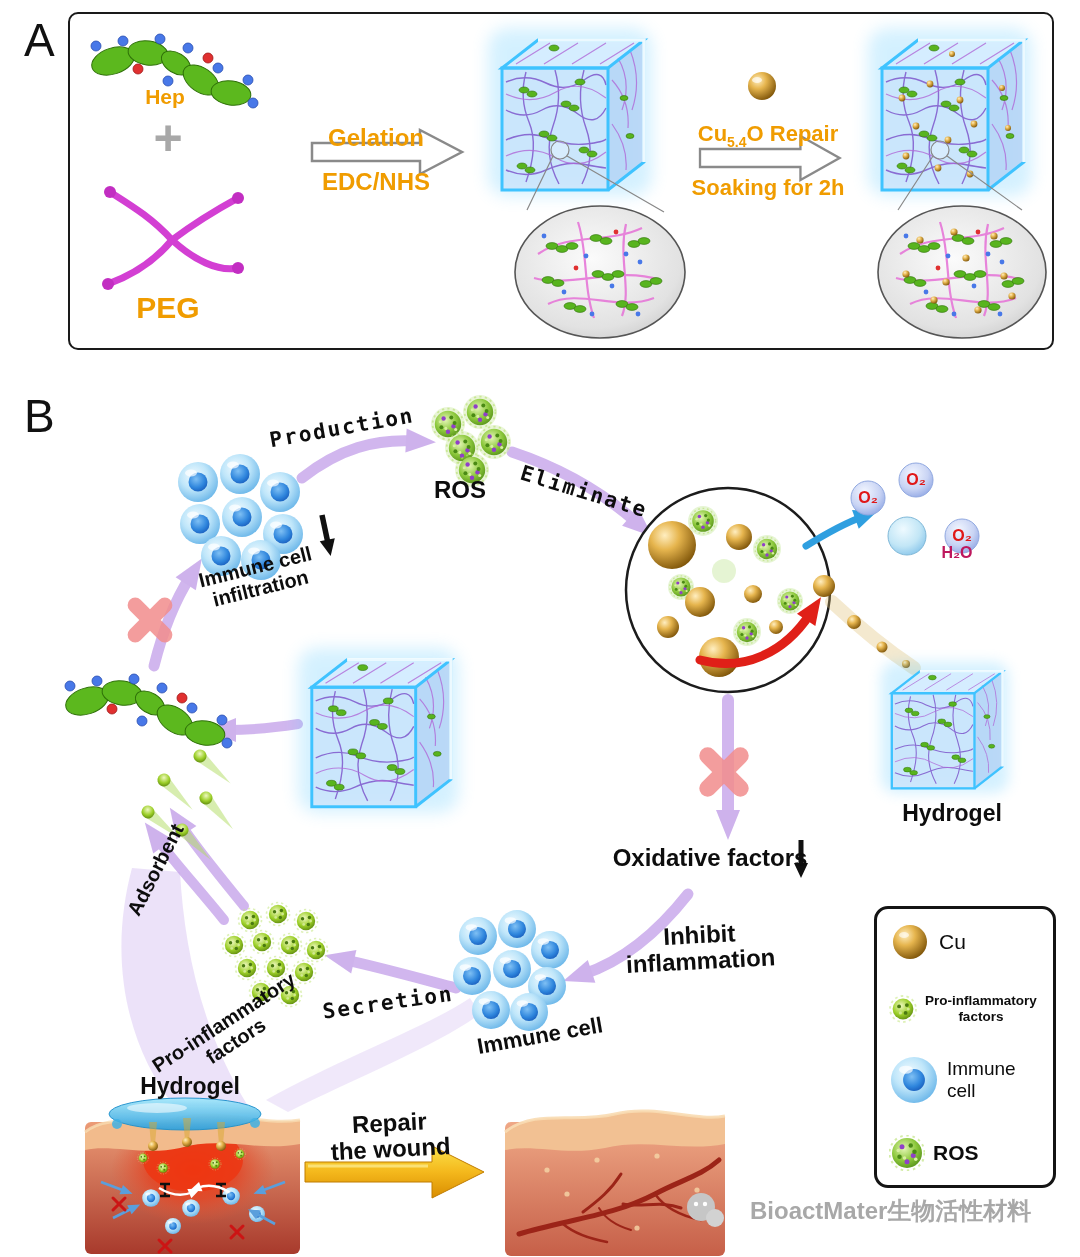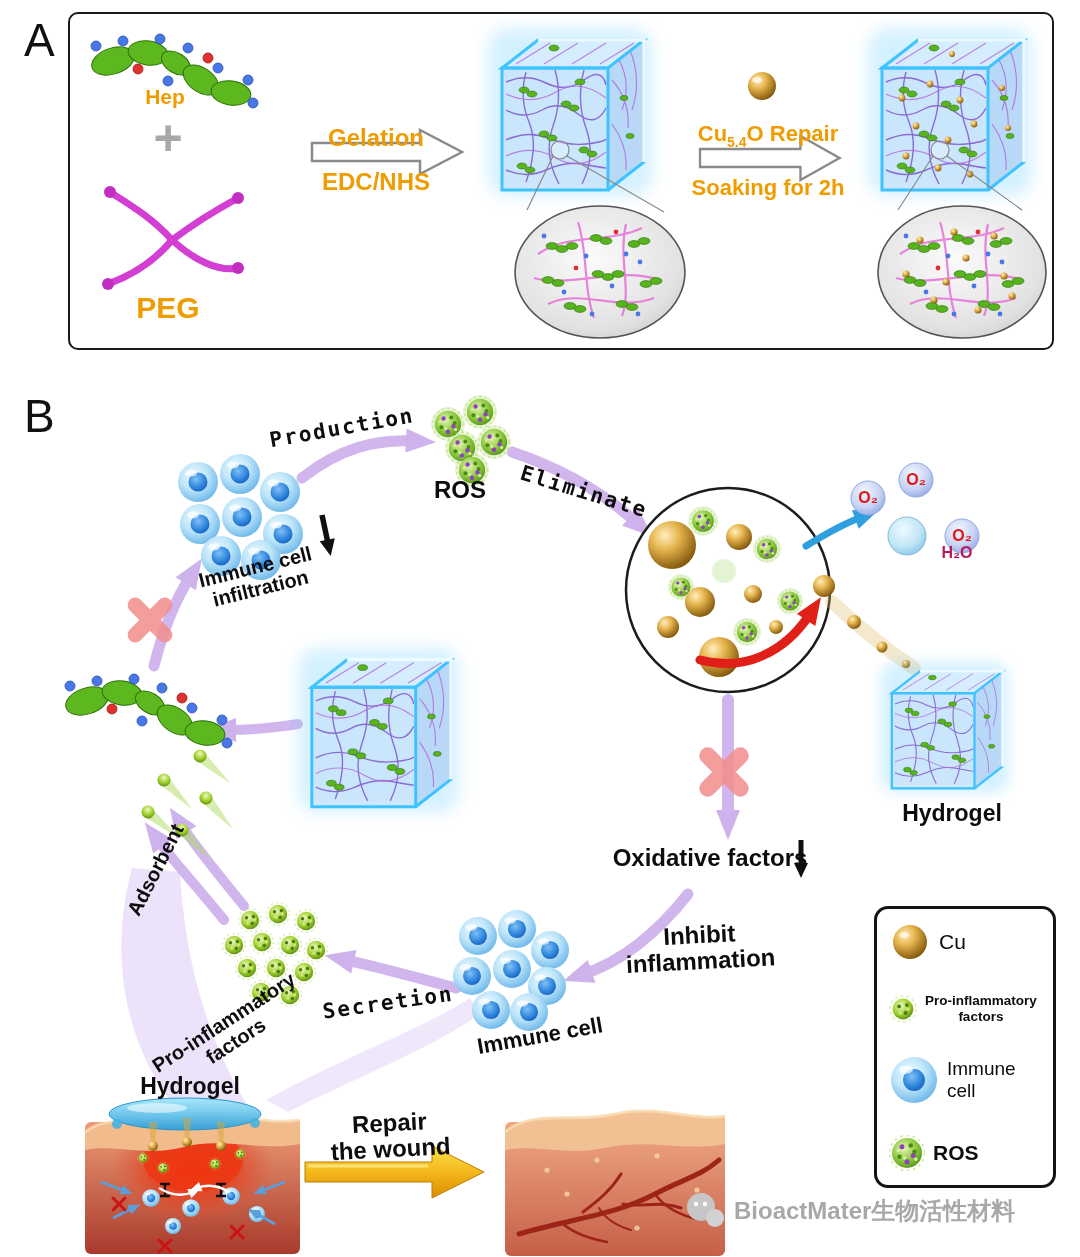--- a/index.html
+++ b/index.html
@@ -16,21 +16,21 @@
   .orange { color:#F09C00; }
   .mono { font-family:"DejaVu Sans Mono", monospace; letter-spacing:2px; }
   .panel-letter { font-weight:400; font-size:46px; color:#111; }
   .legend-box { position:absolute; left:874px; top:906px; width:182px; height:282px;
                 border:3px solid #141414; border-radius:14px; background:#fff; z-index:3;
                 display:flex; flex-direction:column; justify-content:space-between;
                 padding:12px 8px 14px 12px; }
   .legend-row { display:flex; align-items:center; gap:8px; color:#0d0d0d; }
   .legend-row svg { flex:0 0 auto; }
   .watermark { position:absolute; left:684px; top:1190px; z-index:4; display:flex;
-               align-items:center; gap:8px; color:#a8a8a8; font-size:24px; font-weight:600;justify-content:flex-end; }
+               align-items:center; gap:24px; color:#a8a8a8; font-size:24px; font-weight:600;justify-content:flex-end; }
 </style>
 </head>
 <body>
 
 <div class="stage">
 
   <div class="panel-frame"></div>
 
   <svg class="art" width="1080" height="1257" viewBox="0 0 1080 1257">
     <defs>

